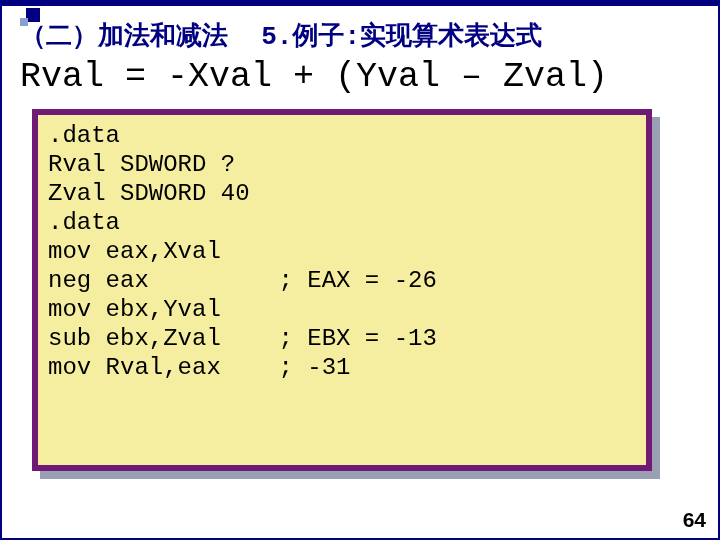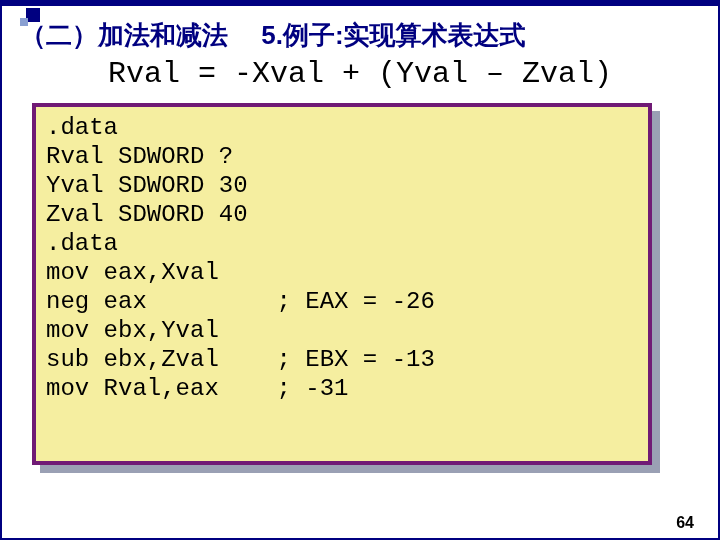--- a/index.html
+++ b/index.html
@@ -42,64 +42,64 @@
   }
   .heading {
     margin-top: 4px;
     font-size: 26px;
     font-weight: bold;
     color: #000080;
     white-space: nowrap;
   }
   .heading .part2 {
     margin-left: 26px;
+    font-family: Liberation Mono, monospace;
   }
   .expr {
     margin-top: 4px;
     font-family: "Courier New", monospace;
-    font-size: 30px;
+    font-size: 35px;
     color: #000;
     white-space: pre;
-    text-align: center;
   }
   .codebox-wrap {
     position: relative;
     margin-top: 12px;
     margin-left: 12px;
     width: 620px;
   }
   .codebox-shadow {
     position: absolute;
     left: 8px;
     top: 8px;
     width: 620px;
     height: 362px;
     background: #9aa0b4;
   }
   .codebox {
     position: relative;
     width: 620px;
     height: 362px;
     background: #f5eea0;
-    border: 4px solid #701a75;
+    border: 6px solid #701a75;
     box-sizing: border-box;
     padding: 6px 10px 6px 10px;
   }
   .code {
     font-family: "Courier New", monospace;
     font-size: 24px;
     line-height: 29px;
     white-space: pre;
     color: #000;
   }
   .pagenum {
     position: absolute;
-    right: 24px;
+    right: 12px;
     bottom: 6px;
-    font-size: 16px;
+    font-size: 21px;
     font-weight: bold;
     color: #000;
   }
 </style>
 </head>
 <body>
 
 <div class="slide">
 
   <div class="corner-decor">
@@ -112,21 +112,20 @@
     <span class="part2">5.例子:实现算术表达式</span>
   </div>
 
   <div class="expr">Rval = -Xval + (Yval – Zval)</div>
 
   <div class="codebox-wrap">
     <div class="codebox-shadow"></div>
     <div class="codebox">
       <div class="code">.data</div>
       <div class="code">Rval SDWORD ?</div>
-      <div class="code">Yval SDWORD 30</div>
       <div class="code">Zval SDWORD 40</div>
       <div class="code">.data</div>
       <div class="code">mov eax,Xval</div>
       <div class="code">neg eax         ; EAX = -26</div>
       <div class="code">mov ebx,Yval</div>
       <div class="code">sub ebx,Zval    ; EBX = -13</div>
       <div class="code">mov Rval,eax    ; -31</div>
     </div>
   </div>
 

